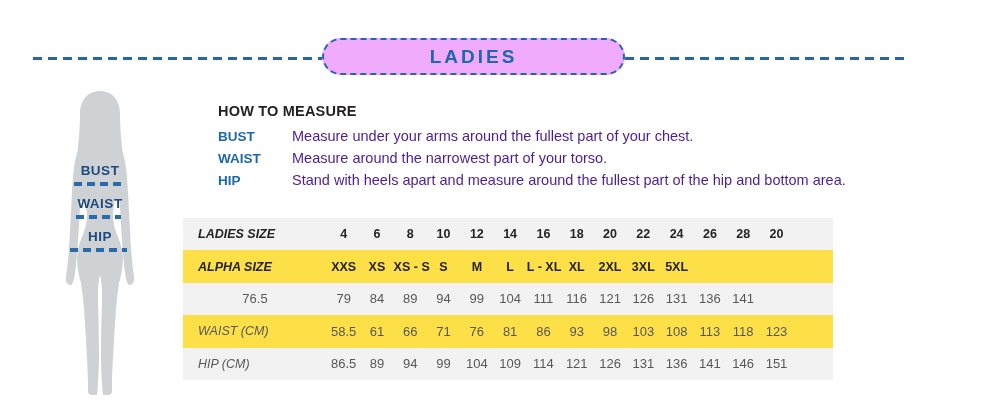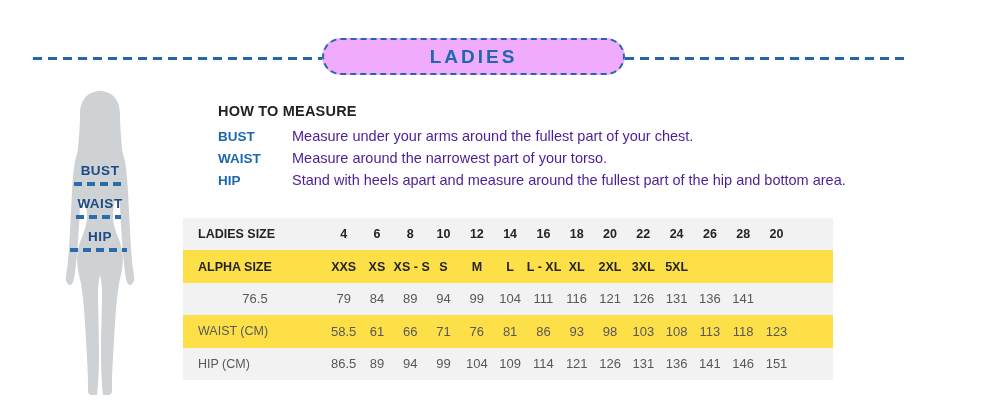--- a/index.html
+++ b/index.html
@@ -41,21 +41,21 @@
   
   .size-table { position:absolute; left:183px; top:218px; width:650px; }
   .trow {
     display:grid; grid-template-columns:144px repeat(14,33.3px);
     height:32.4px; align-items:center; background:#fde047;
   }
   .trow.striped { background:#f2f2f2; }
   .tcell {
     text-align:center; font-size:13px; color:#58585a; white-space:nowrap; overflow:visible;
   }
-  .tcell.label { text-align:left; padding-left:15px; font-size:12.5px; }
+  .tcell.label { text-align:left; padding-left:15px; font-size:12.5px;font-style:italic; }
   .trow.bold .tcell { font-weight:bold; color:#262324; font-size:12.5px; }
 </style>
 </head>
 <body>
 
 <div class="page">
 
   <div class="divider divider-left"></div>
   <div class="divider divider-right"></div>
   <div class="badge">

